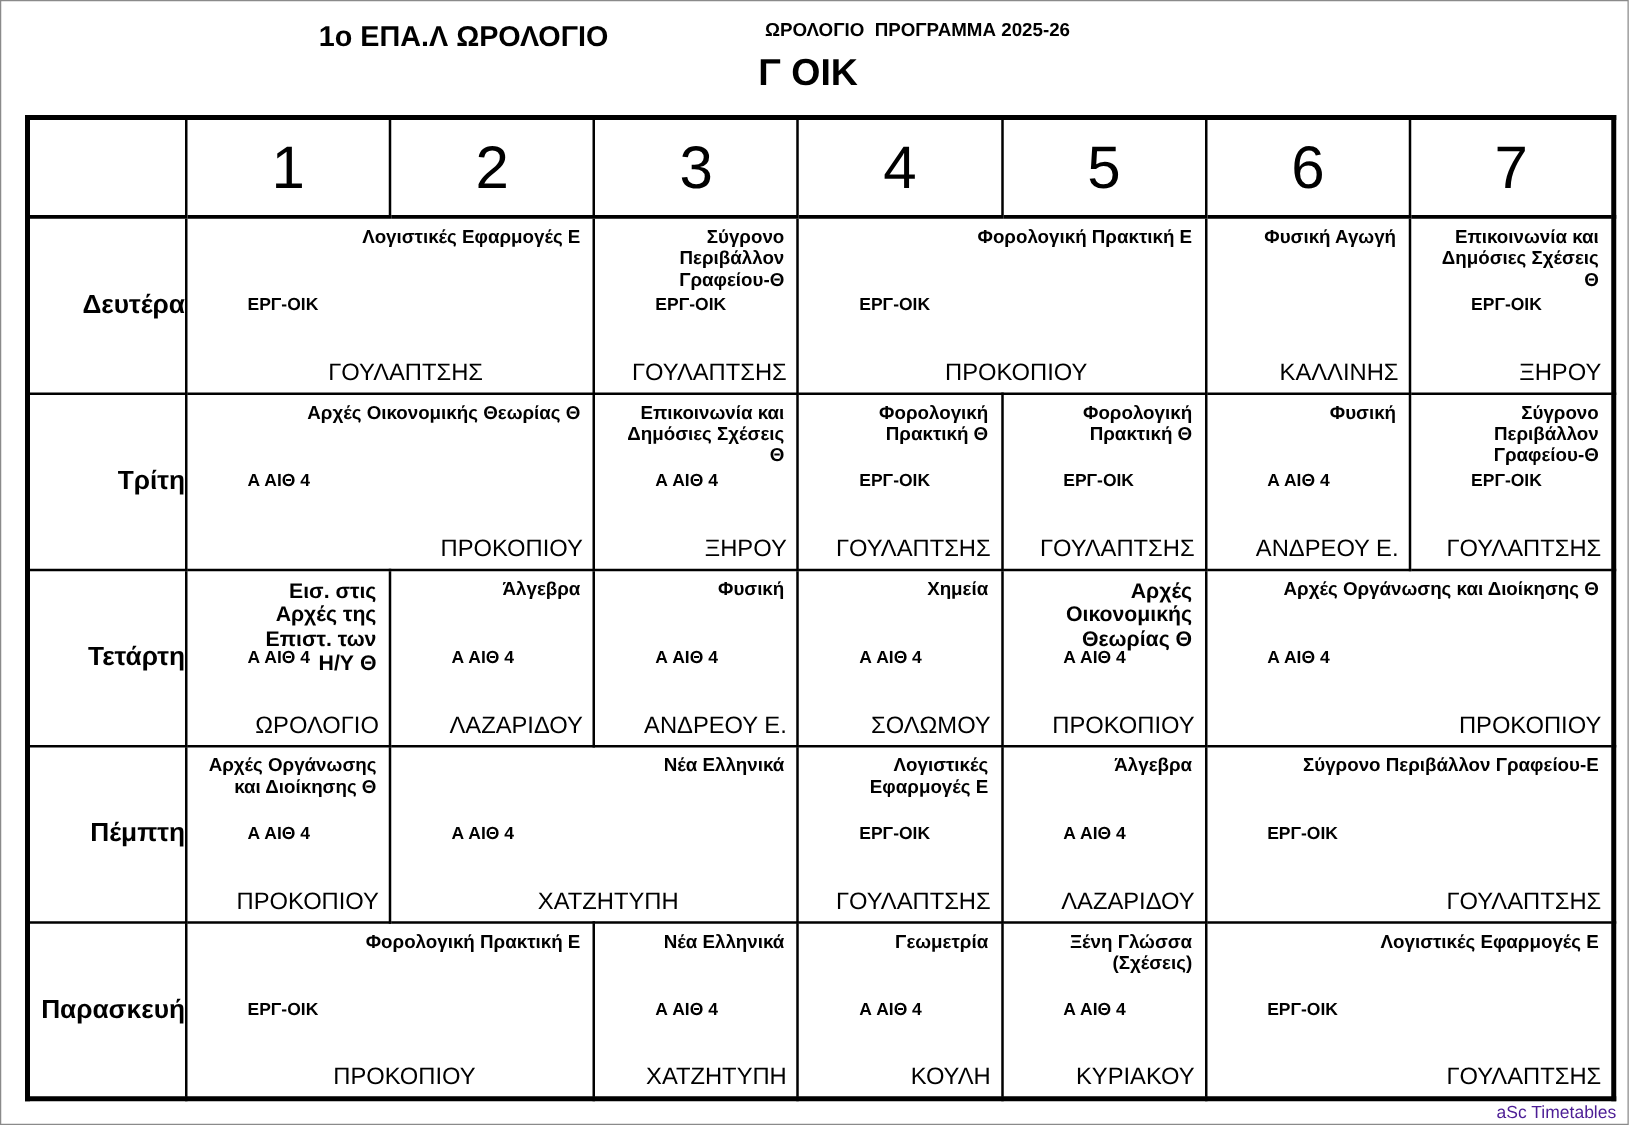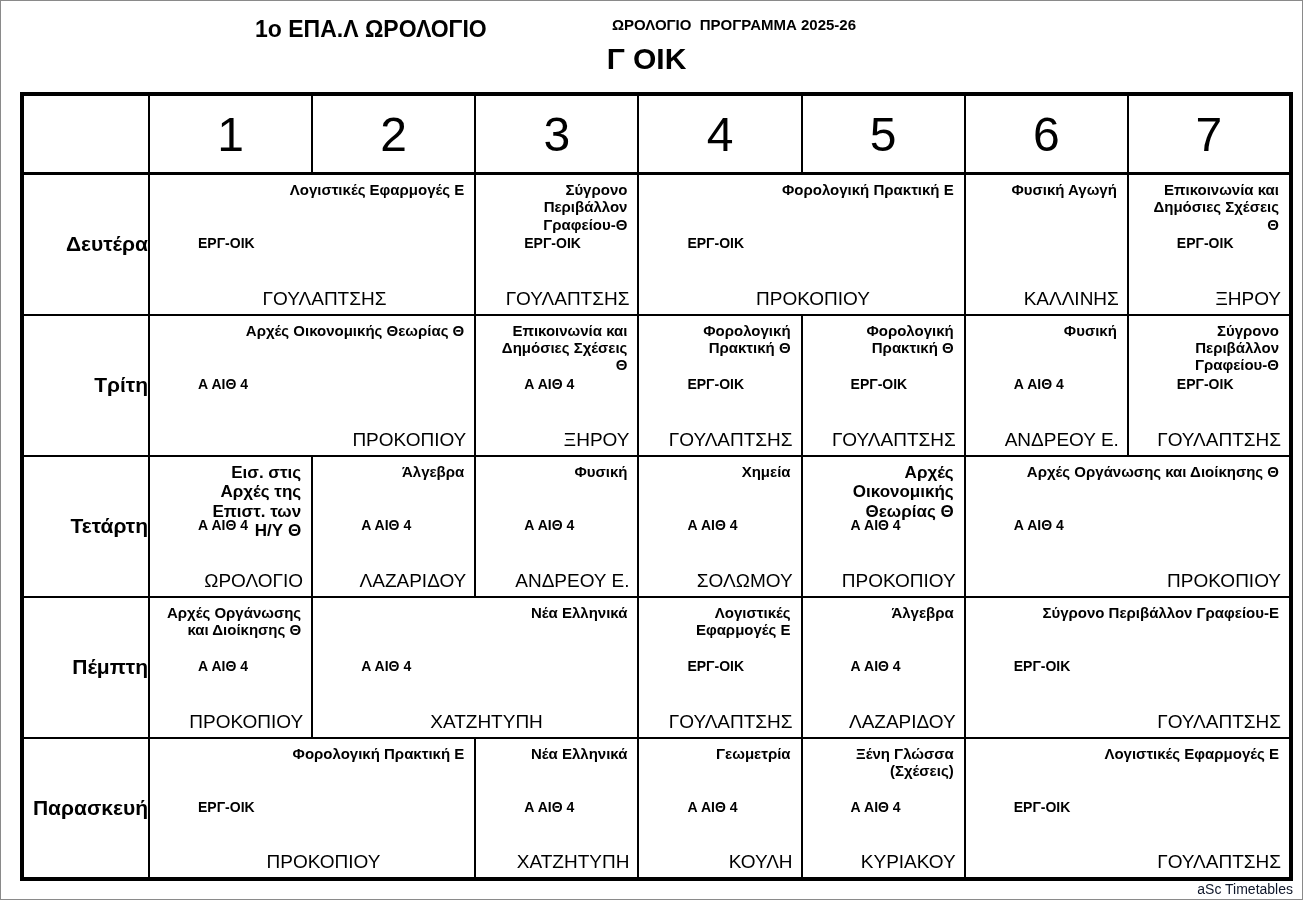--- a/index.html
+++ b/index.html
@@ -13,21 +13,21 @@
   th.corner,td.day{border-right:4px solid #000;}
   tr.header th{border-bottom:3px solid #000;height:76px;font-size:48px;font-weight:400;text-align:center;vertical-align:middle;}
   tr.dayrow{height:141px;}
   td.day{text-align:right;vertical-align:middle;font-size:21px;font-weight:bold;}
   td.lesson{position:relative;vertical-align:top;}
   .subject{margin-top:6px;padding:0 10px;text-align:right;font-size:15px;font-weight:bold;line-height:1.15;}
   .subject.sm{font-size:17px;margin-left:34px;}
   .room{position:absolute;left:8px;top:60px;font-size:14px;font-weight:bold;white-space:nowrap;margin-left:40px;}
   .teacher{position:absolute;right:8px;bottom:4px;font-size:19px;font-weight:normal;white-space:nowrap;}
   .teacher.t-mid{right:auto;left:50%;transform:translateX(-40%);}
-  .watermark{position:absolute;top:881px;right:10px;font-size:14px;color:#0f172a;}
+  .watermark{position:absolute;top:881px;right:10px;font-size:14px;color:#4c1d95;}
 </style>
 </head>
 <body>
 
 <div id="page-border"></div>
 
 <div class="school-name">1ο ΕΠΑ.Λ ΩΡΟΛΟΓΙΟ</div>
 <div class="program-title">ΩΡΟΛΟΓΙΟ  ΠΡΟΓΡΑΜΜΑ 2025-26</div>
 <div class="class-title">Γ ΟΙΚ</div>
 

